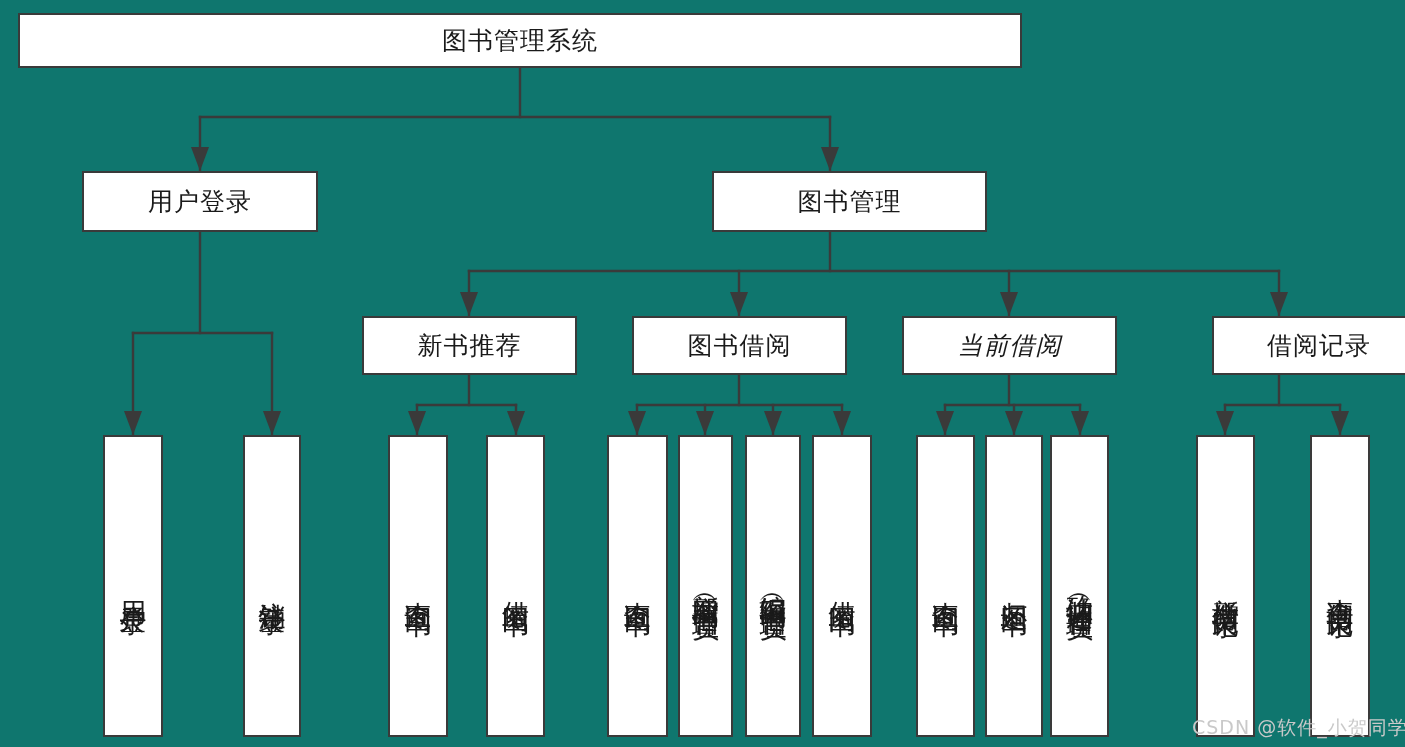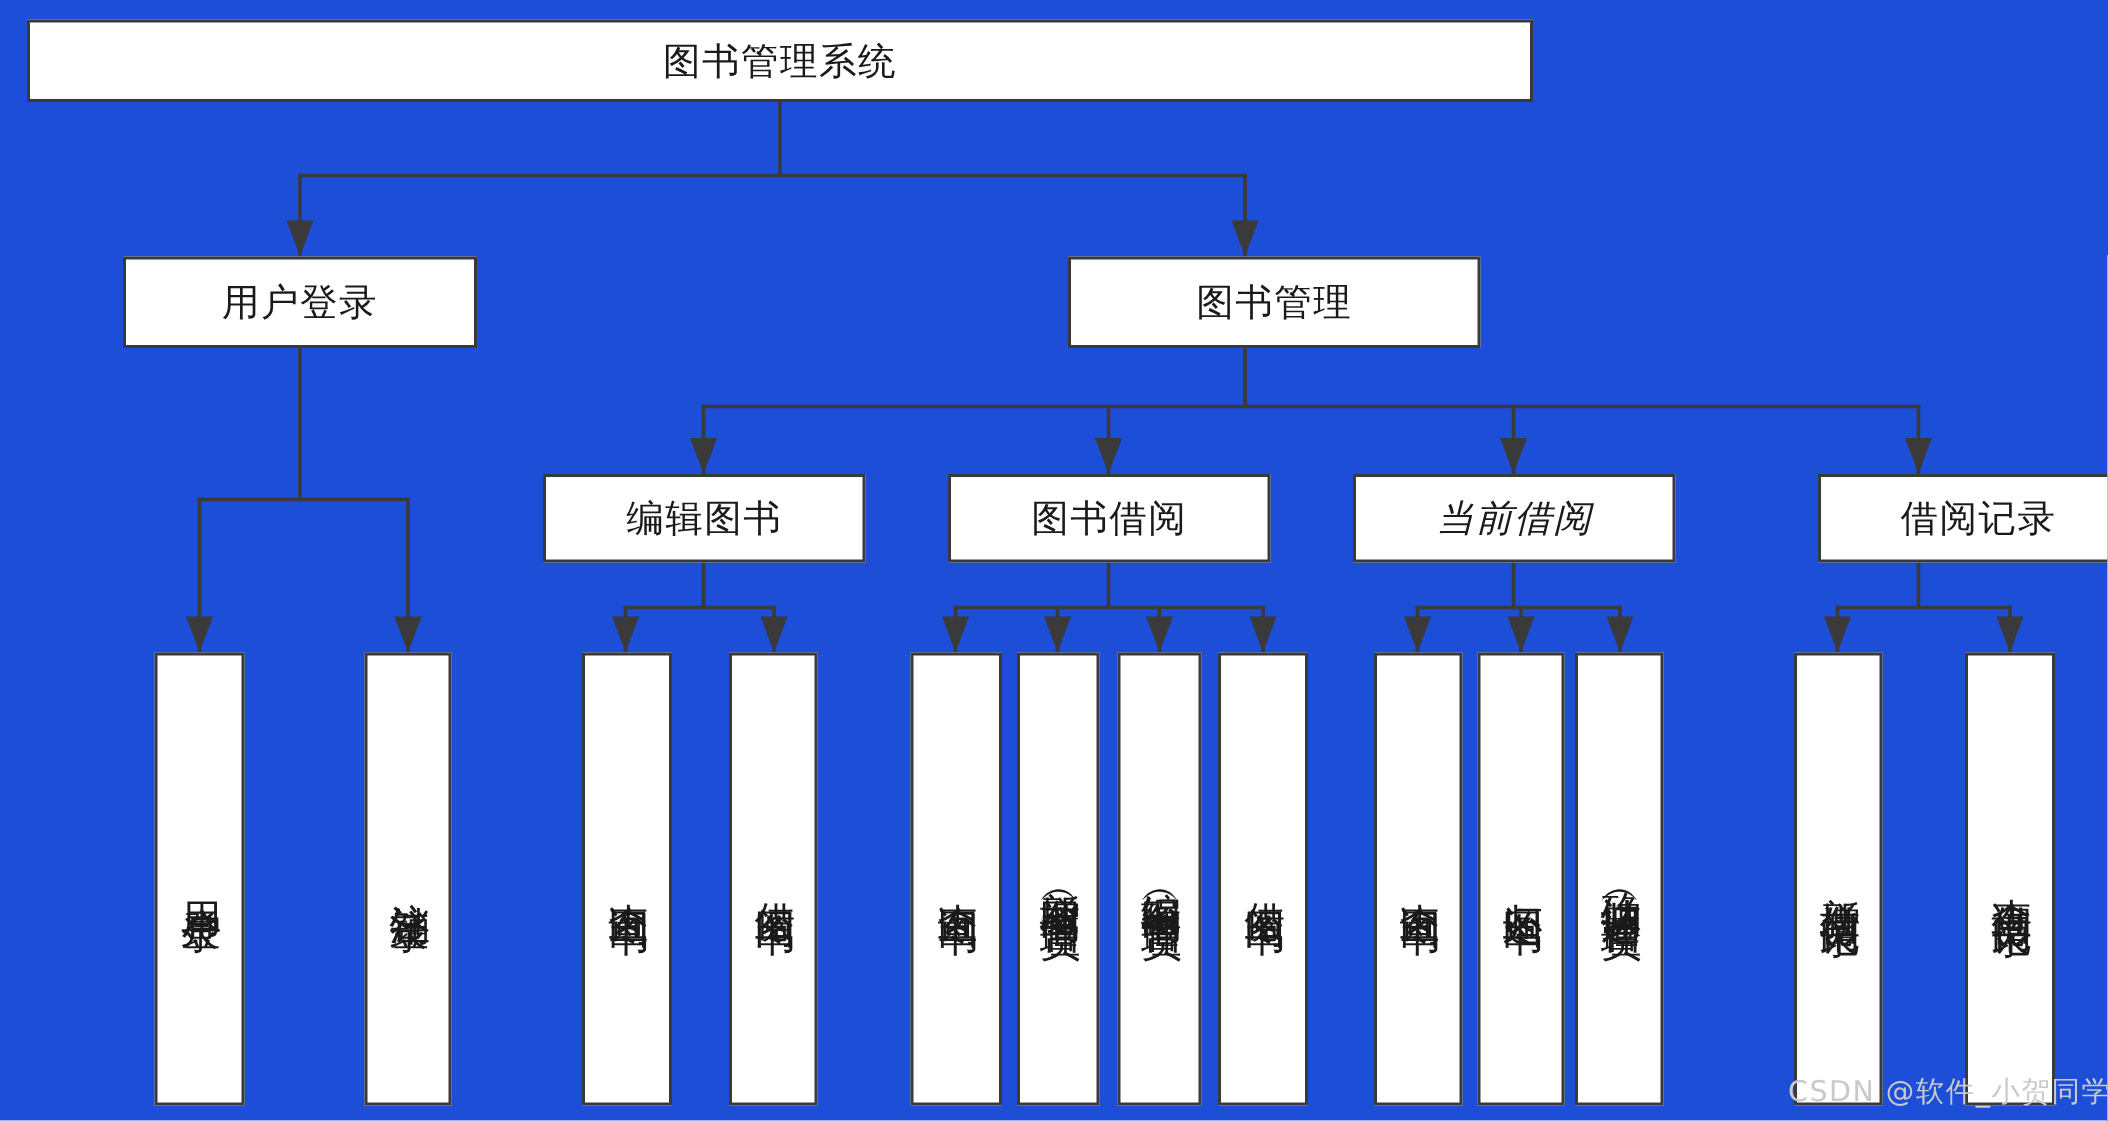--- a/index.html
+++ b/index.html
@@ -7,21 +7,21 @@
     padding: 0;
     background: #ffffff;
   }
   body {
     font-family: "DejaVu Sans", "Liberation Sans", sans-serif;
   }
   #canvas {
     position: relative;
     width: 1405px;
     height: 747px;
-    background: #1d4ed8;
+    background: #0f766e;
     overflow: hidden;
   }
   #edges {
     position: absolute;
     left: 0;
     top: 0;
     width: 1405px;
     height: 747px;
   }
   .node {
@@ -130,21 +130,21 @@
       <div class="node node-h" style="left: 18px; top: 13px; width: 1004px; height: 55px;">
         <span class="label">图书管理系统</span>
       </div>
       <div class="node node-h" style="left: 82px; top: 171px; width: 236px; height: 61px;">
         <span class="label">用户登录</span>
       </div>
       <div class="node node-h" style="left: 712px; top: 171px; width: 275px; height: 61px;">
         <span class="label">图书管理</span>
       </div>
       <div class="node node-h" style="left: 362px; top: 316px; width: 215px; height: 59px;">
-        <span class="label">编辑图书</span>
+        <span class="label">新书推荐</span>
       </div>
       <div class="node node-h" style="left: 632px; top: 316px; width: 215px; height: 59px;">
         <span class="label">图书借阅</span>
       </div>
       <div class="node node-h" style="left: 902px; top: 316px; width: 215px; height: 59px; font-style: italic;">
         <span class="label">当前借阅</span>
       </div>
       <div class="node node-h" style="left: 1212px; top: 316px; width: 214px; height: 59px;">
         <span class="label">借阅记录</span>
       </div>

